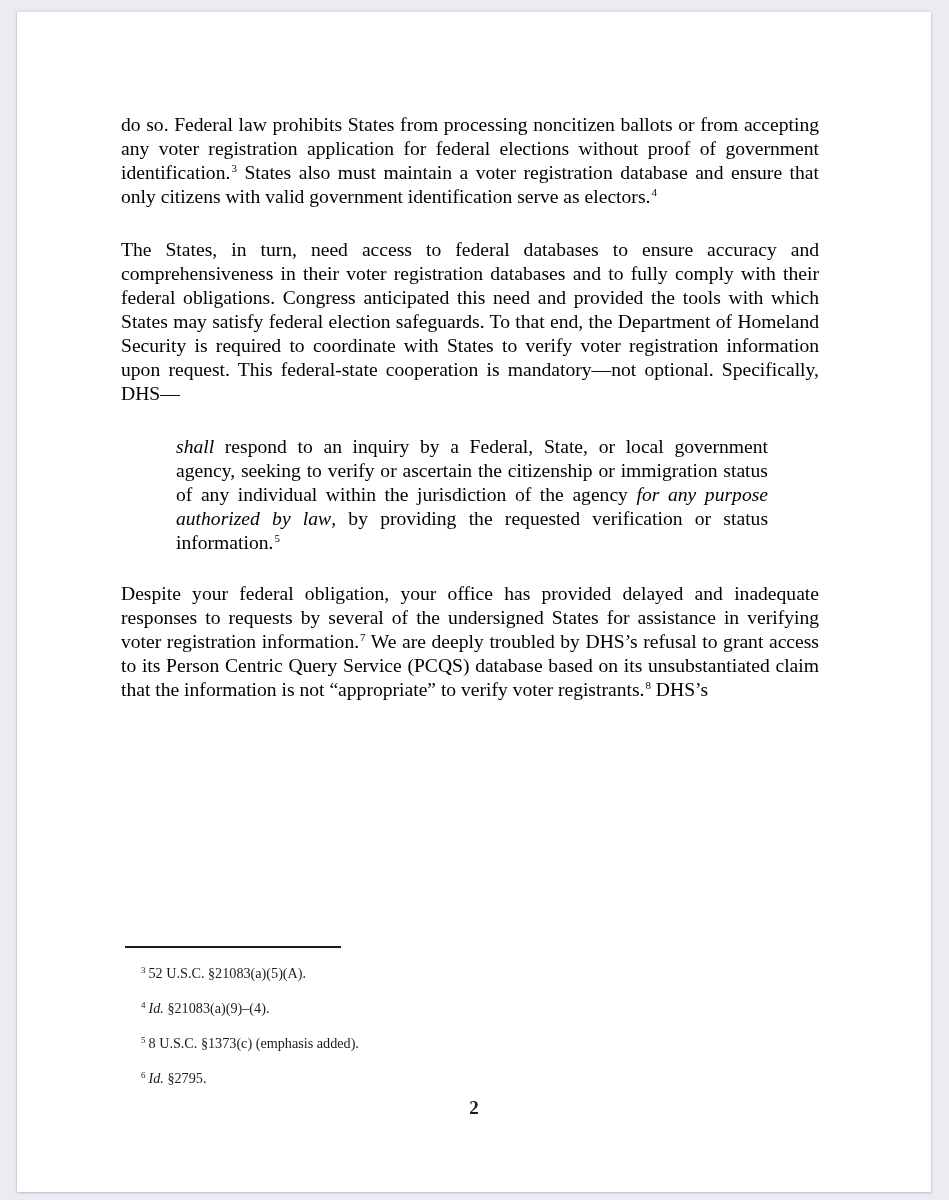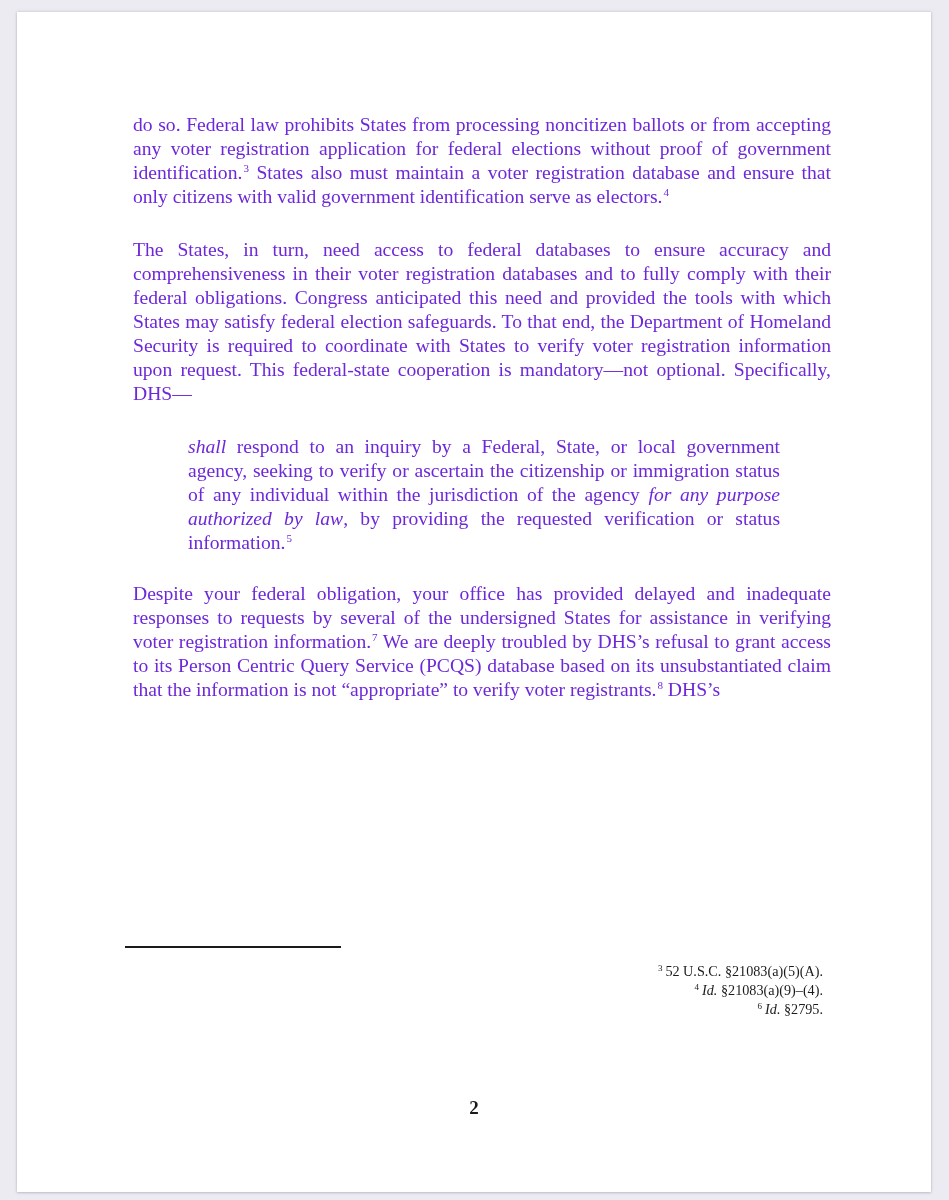--- a/index.html
+++ b/index.html
@@ -18,24 +18,24 @@
       position: absolute;
       left: 17px;
       top: 12px;
       width: 914px;
       height: 1180px;
       background: #ffffff;
       box-shadow: 0 0 3px rgba(120,120,140,0.35), 0 1px 2px rgba(120,120,140,0.25);
     }
     .content {
       position: absolute;
-      left: 116px;
+      left: 104px;
       top: 101px;
       width: 698px;
-      color: #6d28d9;
+      color: #000000;
       font-family: "Liberation Serif", "DejaVu Serif", serif;
       font-size: 19.6px;
       line-height: 24px;
     }
     .para {
       margin: 0 0 29px 0;
       text-align: justify;
       hyphens: manual;
     }
     .para.p1 { margin-bottom: 29px; }
@@ -60,22 +60,21 @@
     }
     .footnote-rule {
       width: 216px;
       height: 2px;
       background: #1a1a1a;
       margin: 0 0 14px 0;
     }
     .footnote {
       font-size: 14.2px;
       line-height: 19px;
-      margin: 0;
-      text-align: right;
+      margin: 16px;
     }
     .footnote sup {
       font-size: 9px;
       line-height: 0;
       vertical-align: 5px;
       margin-right: 3px;
     }
     .footnote sup.big {
       font-size: 12px;
       vertical-align: 4px;
@@ -102,18 +101,19 @@
     <p class="para"><span>The States, in turn, need access to federal databases to ensure accuracy and comprehensiveness in their voter registration databases and to fully comply with their federal obligations.  Congress anticipated this need and provided the tools with which States may satisfy federal election safe­guards.  To that end, the Department of Homeland Security is required to coordinate with States to verify voter registration information upon request.  This federal-state cooperation is mandatory—not optional.  Spe­cifically, DHS—</span></p>
     <div class="blockquote"><em>shall</em><span> respond to an inquiry by a Federal, State, or local gov­ernment agency, seeking to verify or ascertain the citizenship or immigration status of any individual within the jurisdic­tion of the agency </span><em>for any purpose authorized by law</em><span>, by providing the requested verification or status information.</span><sup class="fn">5</sup></div>
     <p class="para"><span>Despite your federal obligation, your office has provided delayed and in­adequate responses to requests by several of the undersigned States for assistance in verifying voter registration information.</span><sup class="fn">7</sup><span>  We are deeply troubled by DHS’s refusal to grant access to its Person Centric Query Service (PCQS) database based on its unsubstantiated claim that the in­formation is not “appropriate” to verify voter registrants.</span><sup class="fn">8</sup><span>  DHS’s</span></p>
   </div>
 
   <div class="footnote-area">
     <div class="footnote-rule"></div>
     <div id="footnote-list">
         <p class="footnote"><sup>3</sup><span>52 U.S.C. §21083(a)(5)(A).</span></p>
         <p class="footnote"><sup>4</sup><em>Id.</em><span> §21083(a)(9)–(4).</span></p>
+        <p class="footnote"><sup>5</sup><span>8 U.S.C. §1373(c) (emphasis added).</span></p>
         <p class="footnote"><sup>6</sup><em>Id.</em><span> §2795.</span></p>
       </div>
   </div>
 
   <div class="page-number">2</div>
 </div>
 
 </body></html>

